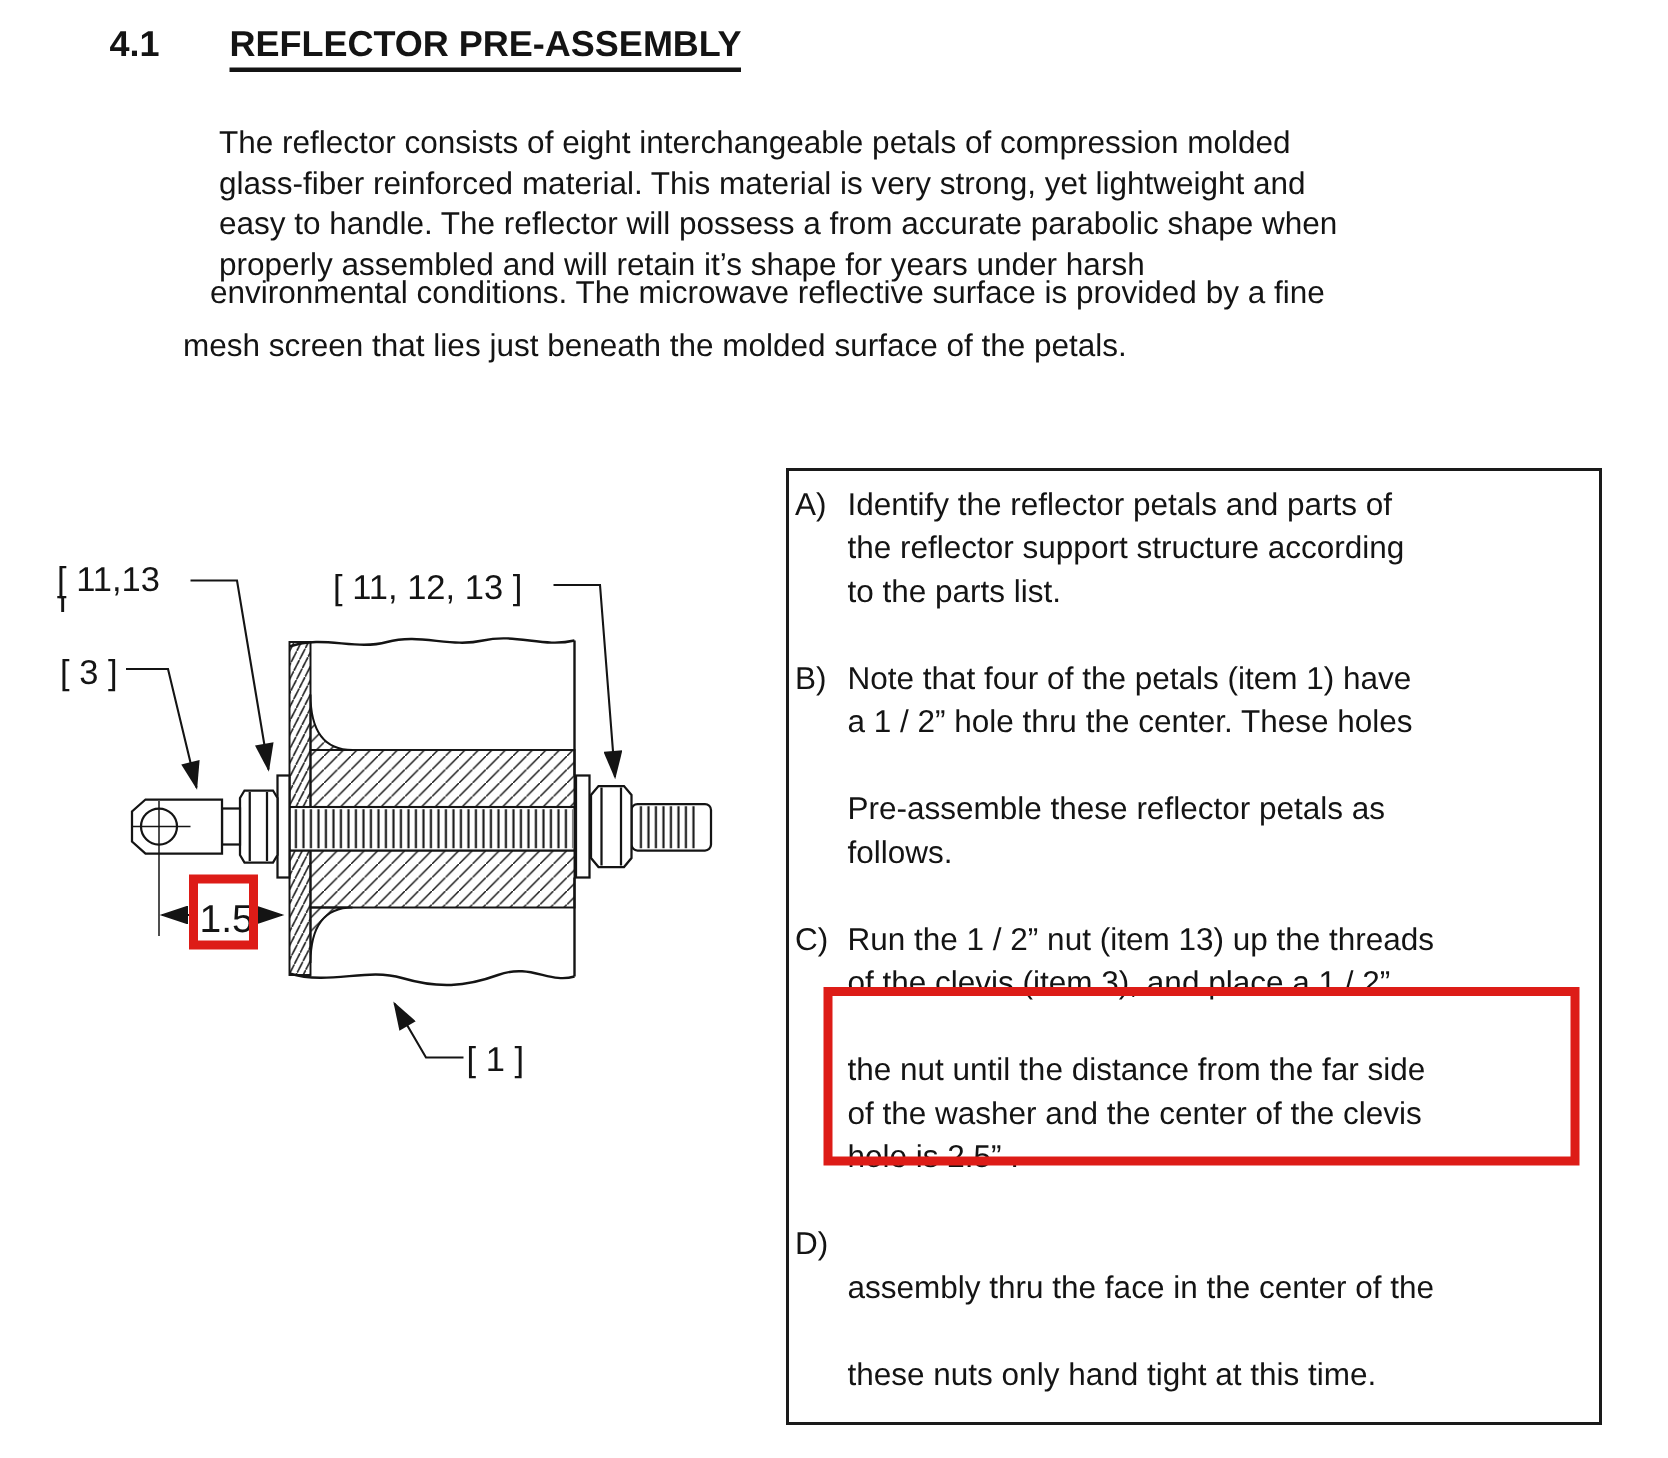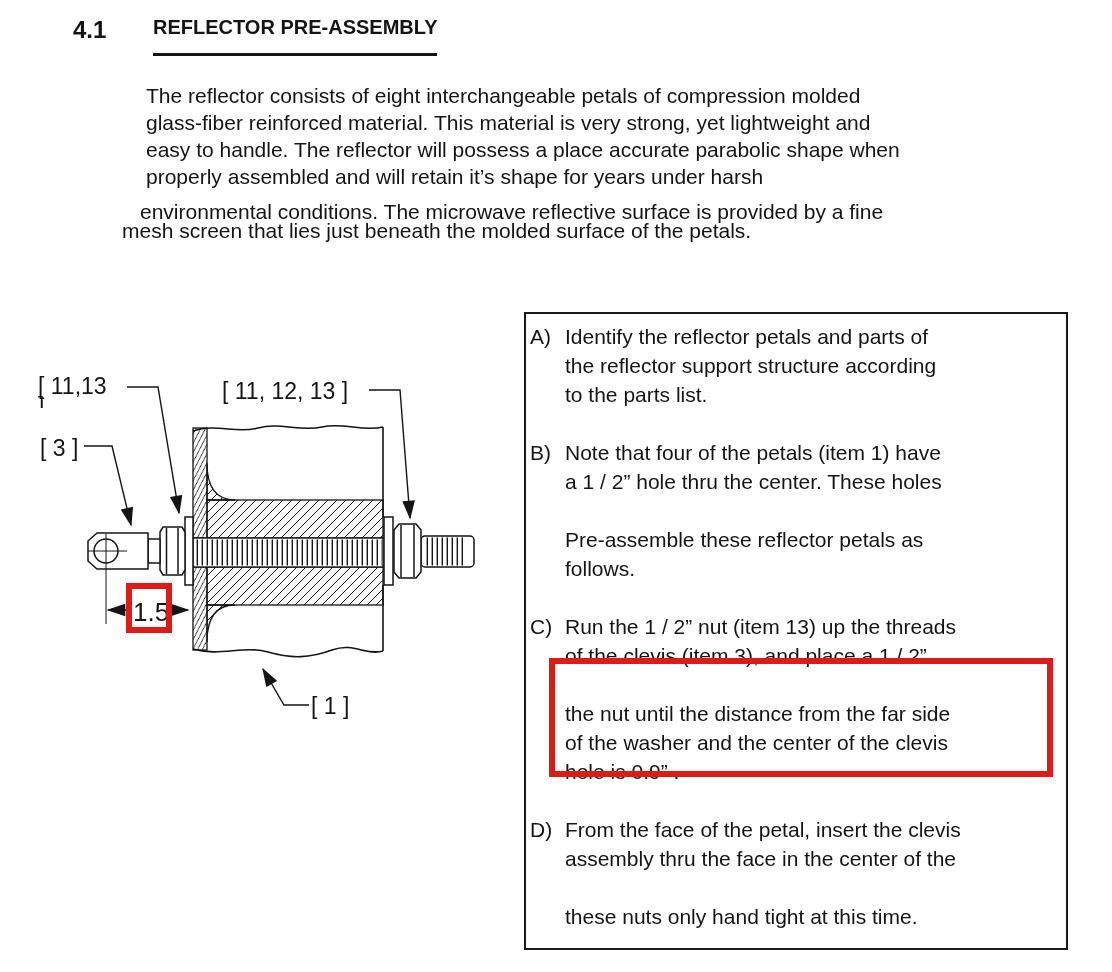--- a/index.html
+++ b/index.html
@@ -1,21 +1,21 @@
 <!DOCTYPE html>
 <html><head>
 <meta charset="utf-8">
 <style>
   html,body{margin:0;padding:0;background:#ffffff;}
   .page{position:relative;width:1112px;height:972px;background:#fff;overflow:hidden;
         font-family:"Liberation Sans","DejaVu Sans",sans-serif;color:#141414;}
   .abs{position:absolute;white-space:nowrap;text-align:right;}
   .sec-num{position:absolute;left:73px;top:16px;font-size:24px;font-weight:bold;}
-  .sec-title{position:absolute;left:153px;top:16px;font-size:20px;font-weight:bold;
-             border-bottom:3px solid #141414;padding-bottom:14px;}
+  .sec-title{position:absolute;left:153px;top:16px;font-size:24px;font-weight:bold;
+             border-bottom:3px solid #141414;padding-bottom:1px;}
   .para-line{font-size:21px;line-height:27px;}
   .instr-box{position:absolute;left:524px;top:312px;width:544px;height:638px;
              border:2px solid #1a1a1a;box-sizing:border-box;background:#fff;}
   .item-letter{position:absolute;left:4px;font-size:21px;line-height:29px;}
   .item-line{position:absolute;left:39px;font-size:21px;line-height:29px;white-space:nowrap;}
   .hl{position:absolute;border:6px solid #dd1c17;box-sizing:border-box;background:transparent;z-index:5;}
   .hl-dim{left:126px;top:583px;width:46px;height:50px;}
   .hl-instr{left:549px;top:658px;width:504px;height:119px;}
   svg text{font-family:"Liberation Sans","DejaVu Sans",sans-serif;font-size:23px;fill:#141414;}
   svg .dim-txt{font-size:26px;}
@@ -24,23 +24,23 @@
 <body>
 
 <div class="page">
 
   <div class="sec-num">4.1</div>
   <div class="sec-title">REFLECTOR PRE-ASSEMBLY</div>
 
   <div>
     <div class="abs para-line" style="left:146px;top:82px">The reflector consists of eight interchangeable petals of compression molded</div>
     <div class="abs para-line" style="left:146px;top:109px">glass-fiber reinforced material. This material is very strong, yet lightweight and</div>
-    <div class="abs para-line" style="left:146px;top:136px">easy to handle. The reflector will possess a place accurate parabolic shape when</div>
+    <div class="abs para-line" style="left:146px;top:136px">easy to handle. The reflector will possess a from accurate parabolic shape when</div>
     <div class="abs para-line" style="left:146px;top:163px">properly assembled and will retain it’s shape for years under harsh</div>
-    <div class="abs para-line" style="left:140px;top:198px">environmental conditions. The microwave reflective surface is provided by a fine</div>
+    <div class="abs para-line" style="left:140px;top:182px">environmental conditions. The microwave reflective surface is provided by a fine</div>
     <div class="abs para-line" style="left:122px;top:217px">mesh screen that lies just beneath the molded surface of the petals.</div>
   </div>
 
   <svg width="520" height="400" viewBox="0 355 520 400" style="position:absolute;left:0;top:355px;">
     <defs>
       <marker id="arr" viewBox="0 0 12 8" refX="11" refY="4" markerWidth="14" markerHeight="9" orient="auto">
         <path d="M0,0 L12,4 L0,8 Z" fill="#141414"></path>
       </marker>
       <pattern id="hatchWall" width="6" height="6" patternUnits="userSpaceOnUse" patternTransform="rotate(-18)">
         <line x1="0" y1="6" x2="6" y2="0" stroke="#141414" stroke-width="1"></line>
@@ -131,24 +131,23 @@
     <span class="item-line" style="top:124px">Note that four of the petals (item 1) have</span>
     <span class="item-line" style="top:153px">a 1 / 2” hole thru the center. These holes</span>
     <span class="item-line" style="top:211px">Pre-assemble these reflector petals as</span>
     <span class="item-line" style="top:240px">follows.</span>
 
     <span class="item-letter" style="top:298px">C)</span>
     <span class="item-line" style="top:298px">Run the 1 / 2” nut (item 13) up the threads</span>
     <span class="item-line" style="top:327px">of the clevis (item 3), and place a 1 / 2”</span>
     <span class="item-line" style="top:385px">the nut until the distance from the far side</span>
     <span class="item-line" style="top:414px">of the washer and the center of the clevis</span>
-    <span class="item-line" style="top:443px">hole is 0.9” .</span>
+    <span class="item-line" style="top:443px">hole is 2.5” .</span>
 
     <span class="item-letter" style="top:501px">D)</span>
-    <span class="item-line" style="top:501px">From the face of the petal, insert the clevis</span>
     <span class="item-line" style="top:530px">assembly thru the face in the center of the</span>
     <span class="item-line" style="top:588px">these nuts only hand tight at this time.</span>
   </div>
 
   <div class="hl hl-dim"></div>
   <div class="hl hl-instr"></div>
 
 </div>
 
 </body></html>

